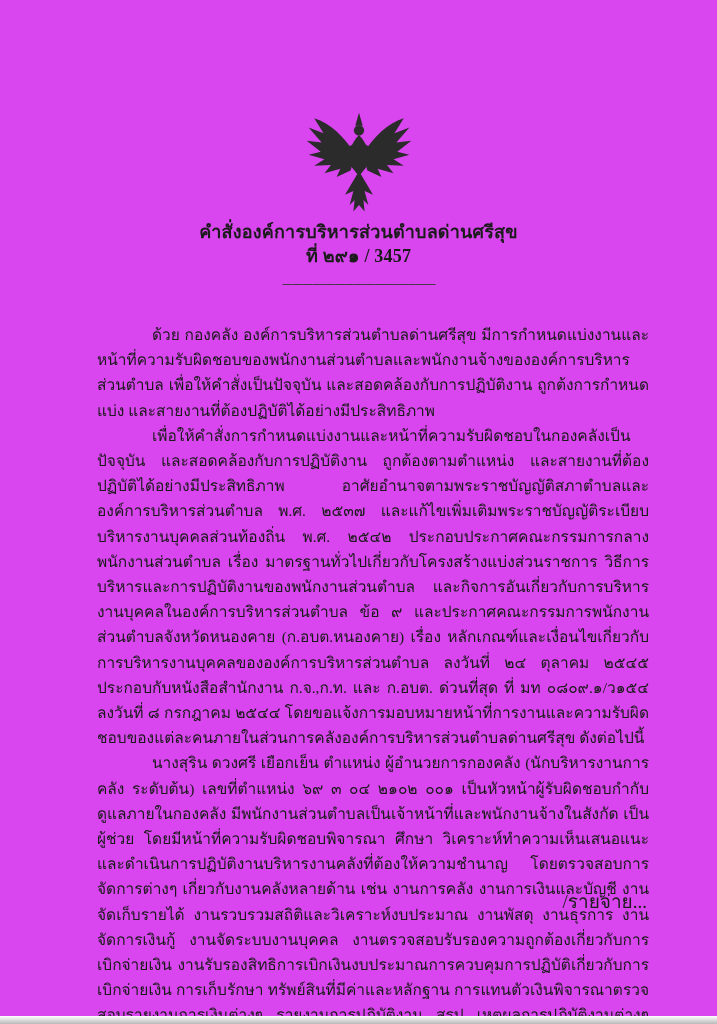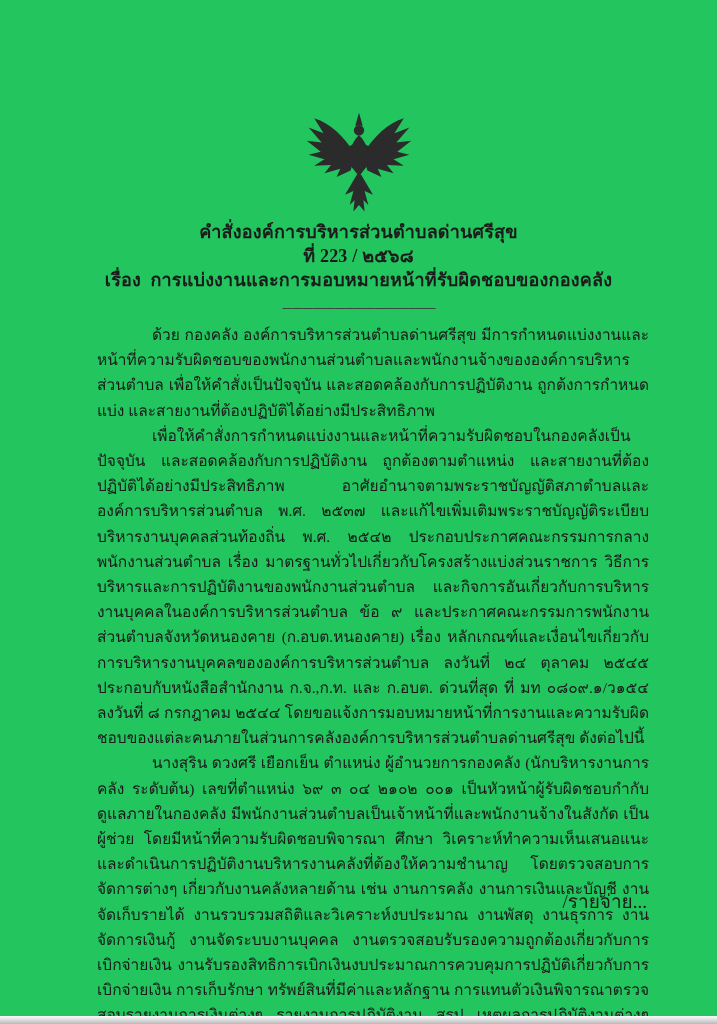--- a/index.html
+++ b/index.html
@@ -5,21 +5,21 @@
   * { margin: 0; padding: 0; box-sizing: border-box; }
   html, body {
     width: 717px;
     background: #e8e8e8;
     font-family: "Liberation Serif", "DejaVu Serif", serif;
   }
   .page {
     position: relative;
     width: 717px;
     height: 1024px;
-    background: #22c55e;
+    background: #d946ef;
     color: #1b1b1b;
     overflow: hidden;
   }
   .emblem {
     position: absolute;
     top: 112px;
     left: 50%;
     transform: translateX(-50%);
     width: 112px;
     height: 104px;
@@ -99,22 +99,21 @@
 
       <path d="M58 66 L45 88 L54 84 L50 99 L59 90 Z"></path>
       <path d="M62 66 L75 88 L66 84 L70 99 L61 90 Z"></path>
 
       <path d="M58 66 L54 106 L60 99 L66 106 L62 66 Z"></path>
     </svg>
   </div>
 
   <div class="title-block">
     <div class="line">คำสั่งองค์การบริหารส่วนตำบลด่านศรีสุข</div>
-    <div class="line">ที่ 223 / ๒๕๖๘</div>
-    <div class="line">เรื่อง  การแบ่งงานและการมอบหมายหน้าที่รับผิดชอบของกองคลัง</div>
+    <div class="line">ที่ ๒๙๑ / 3457</div>
     <div class="separator">----------------------------------------------</div>
   </div>
 
   <div class="body-text">
     <p>ด้วย กองคลัง องค์การบริหารส่วนตำบลด่านศรีสุข มีการกำหนดแบ่งงานและหน้าที่ความรับผิดชอบของพนักงานส่วนตำบลและพนักงานจ้างขององค์การบริหารส่วนตำบล เพื่อให้คำสั่งเป็นปัจจุบัน และสอดคล้องกับการปฏิบัติงาน ถูกต้งการกำหนดแบ่ง และสายงานที่ต้องปฏิบัติได้อย่างมีประสิทธิภาพ</p>
     <p>เพื่อให้คำสั่งการกำหนดแบ่งงานและหน้าที่ความรับผิดชอบในกองคลังเป็นปัจจุบัน และสอดคล้องกับการปฏิบัติงาน ถูกต้องตามตำแหน่ง และสายงานที่ต้องปฏิบัติได้อย่างมีประสิทธิภาพ อาศัยอำนาจตามพระราชบัญญัติสภาตำบลและองค์การบริหารส่วนตำบล พ.ศ. ๒๕๓๗ และแก้ไขเพิ่มเติมพระราชบัญญัติระเบียบบริหารงานบุคคลส่วนท้องถิ่น พ.ศ. ๒๕๔๒ ประกอบประกาศคณะกรรมการกลางพนักงานส่วนตำบล เรื่อง มาตรฐานทั่วไปเกี่ยวกับโครงสร้างแบ่งส่วนราชการ วิธีการบริหารและการปฏิบัติงานของพนักงานส่วนตำบล และกิจการอันเกี่ยวกับการบริหารงานบุคคลในองค์การบริหารส่วนตำบล ข้อ ๙ และประกาศคณะกรรมการพนักงานส่วนตำบลจังหวัดหนองคาย (ก.อบต.หนองคาย) เรื่อง หลักเกณฑ์และเงื่อนไขเกี่ยวกับการบริหารงานบุคคลขององค์การบริหารส่วนตำบล ลงวันที่ ๒๔ ตุลาคม ๒๕๔๕ ประกอบกับหนังสือสำนักงาน ก.จ.,ก.ท. และ ก.อบต. ด่วนที่สุด ที่ มท ๐๘๐๙.๑/ว๑๕๔ ลงวันที่ ๘ กรกฎาคม ๒๕๔๔ โดยขอแจ้งการมอบหมายหน้าที่การงานและความรับผิดชอบของแต่ละคนภายในส่วนการคลังองค์การบริหารส่วนตำบลด่านศรีสุข ดังต่อไปนี้</p>
     <p>นางสุริน ดวงศรี เยือกเย็น ตำแหน่ง ผู้อำนวยการกองคลัง (นักบริหารงานการคลัง ระดับต้น) เลขที่ตำแหน่ง ๖๙ ๓ ๐๔ ๒๑๐๒ ๐๐๑ เป็นหัวหน้าผู้รับผิดชอบกำกับดูแลภายในกองคลัง มีพนักงานส่วนตำบลเป็นเจ้าหน้าที่และพนักงานจ้างในสังกัด เป็นผู้ช่วย โดยมีหน้าที่ความรับผิดชอบพิจารณา ศึกษา วิเคราะห์ทำความเห็นเสนอแนะ และดำเนินการปฏิบัติงานบริหารงานคลังที่ต้องให้ความชำนาญ โดยตรวจสอบการจัดการต่างๆ เกี่ยวกับงานคลังหลายด้าน เช่น งานการคลัง งานการเงินและบัญชี งานจัดเก็บรายได้ งานรวบรวมสถิติและวิเคราะห์งบประมาณ งานพัสดุ งานธุรการ งานจัดการเงินกู้ งานจัดระบบงานบุคคล งานตรวจสอบรับรองความถูกต้องเกี่ยวกับการเบิกจ่ายเงิน งานรับรองสิทธิการเบิกเงินงบประมาณการควบคุมการปฏิบัติเกี่ยวกับการเบิกจ่ายเงิน การเก็บรักษา ทรัพย์สินที่มีค่าและหลักฐาน การแทนตัวเงินพิจารณาตรวจสอบรายงานการเงินต่างๆ รายงานการปฏิบัติงาน สรุป เหตุผลการปฏิบัติงานต่างๆ พิจารณาวินิจฉัยผลการปฏิบัติงาน ซึ่งจะต้องวางแผนงานด้านต่างๆ ให้การปฏิบัติงานของหน่วยงานสังกัดหน่วยการคลังได้ปฏิบัติงานอย่างมีประสิทธิภาพตลอดจนควบคุมการตรวจสอบและประเมินผลการทำรายงาน</p>
 
   </div>
 

